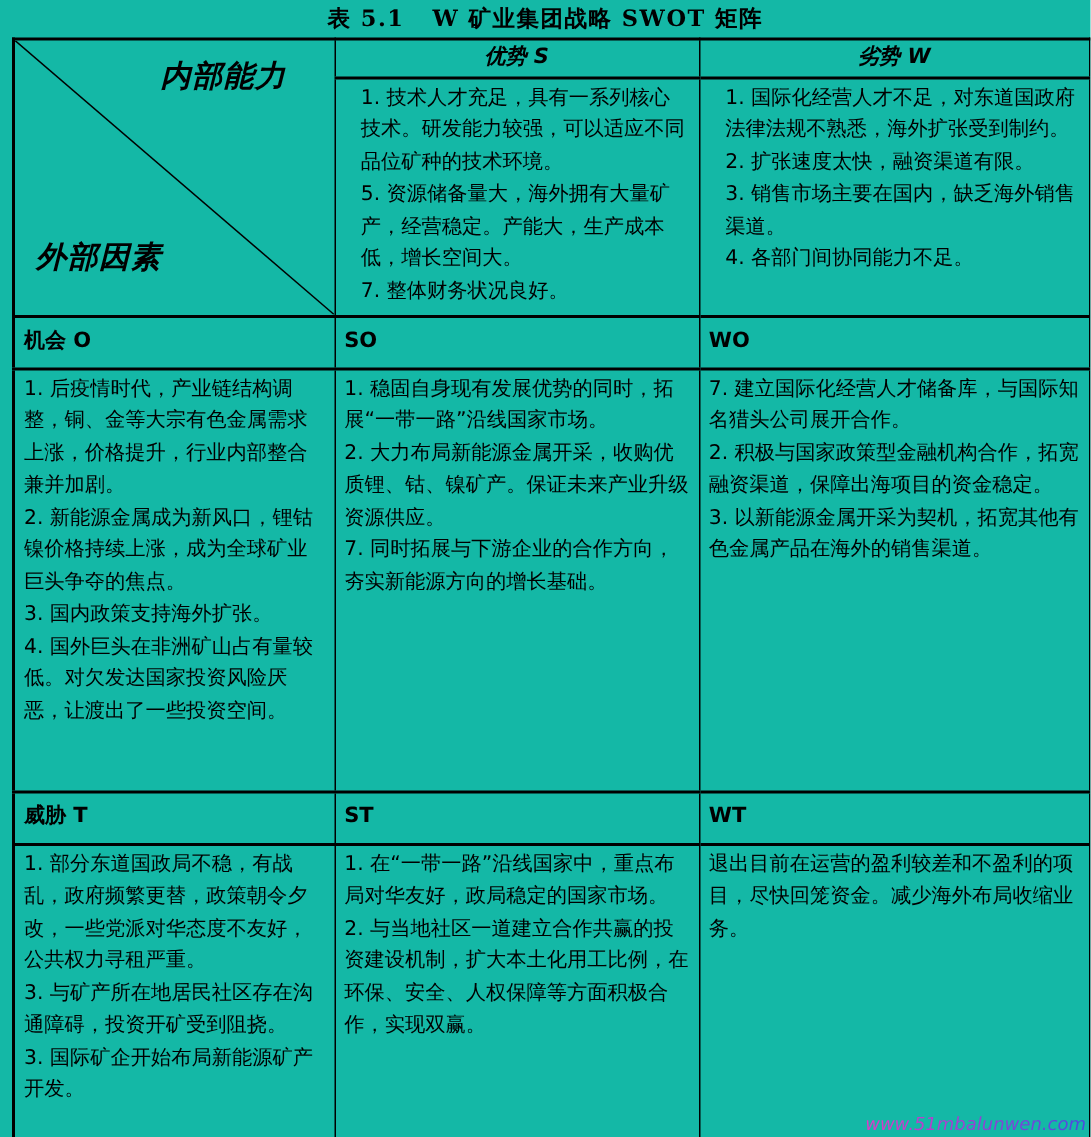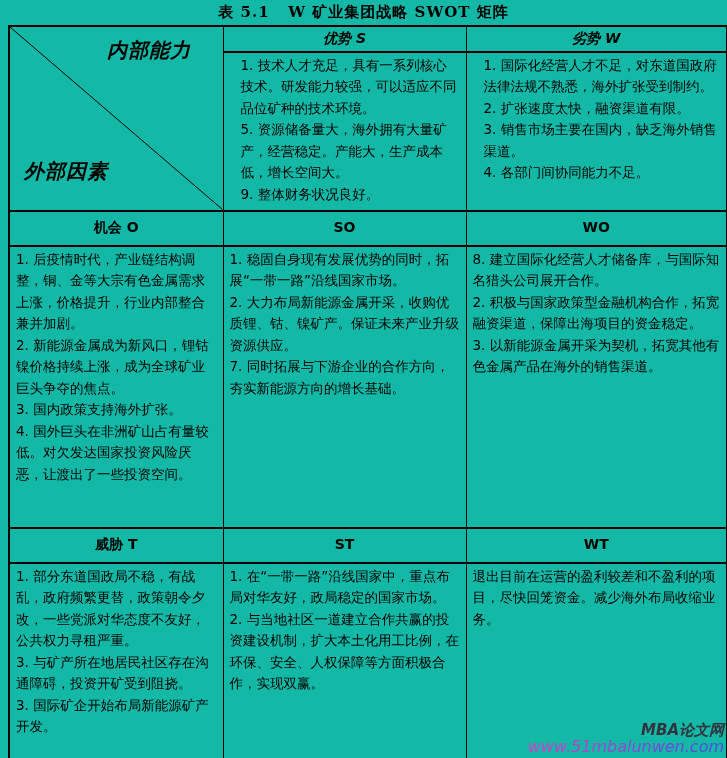--- a/index.html
+++ b/index.html
@@ -52,21 +52,21 @@
     vertical-align: middle;
     font-weight: bold;
     font-size: 14px;
     border-bottom-width: 2px;
     padding: 1px 4px;
     font-style: italic;
   }
   tr.r-sw td { height: 153px; padding-left: 17px; }
   tr.r-band th {
     height: 29px;
-    text-align: center;
+    text-align: left;
     vertical-align: middle;
     font-weight: bold;
     font-size: 14px;
     border-top-width: 2px;
     border-bottom-width: 2px;
   }
   tr.r-o td { height: 276px; }
   tr.r-t td { height: 196px; }
   td.v-mid { vertical-align: middle; }
   td p { margin: 0; }
@@ -88,21 +88,21 @@
     font-style: italic;
     line-height: 1.1;
   }
   .wm-name {
     font-size: 15px;
     font-weight: bold;
     color: #33333d;
     display: block;
   }
   .wm-url {
-    font-size: 16px;
+    font-size: 12px;
     display: block;
     background: linear-gradient(90deg, var(--url-grad-start, #e03ac8), var(--url-grad-end, #4b49e0));
     -webkit-background-clip: text;
     background-clip: text;
     color: transparent;
   }
 </style>
 </head>
 <body>
 
@@ -127,21 +127,21 @@
         <span class="diag-label outer">外部因素</span>
       </td>
       <th>优势 S</th>
       <th>劣势 W</th>
     </tr>
 
     <tr class="r-sw">
       <td>
         <p>1.  技术人才充足，具有一系列核心技术。研发能力较强，可以适应不同品位矿种的技术环境。</p>
         <p>5. 资源储备量大，海外拥有大量矿产，经营稳定。产能大，生产成本低，增长空间大。</p>
-        <p>9. 整体财务状况良好。</p>
+        <p>7. 整体财务状况良好。</p>
       </td>
       <td>
         <p>1. 国际化经营人才不足，对东道国政府法律法规不熟悉，海外扩张受到制约。</p>
         <p>2. 扩张速度太快，融资渠道有限。</p>
         <p>3. 销售市场主要在国内，缺乏海外销售渠道。</p>
         <p>4. 各部门间协同能力不足。</p>
       </td>
     </tr>
 
     <tr class="r-band">
@@ -156,21 +156,21 @@
         <p>2. 新能源金属成为新风口，锂钴镍价格持续上涨，成为全球矿业巨头争夺的焦点。</p>
         <p>3. 国内政策支持海外扩张。</p>
         <p>4. 国外巨头在非洲矿山占有量较低。对欠发达国家投资风险厌恶，让渡出了一些投资空间。</p>
       </td>
       <td class="v-mid">
         <p>1. 稳固自身现有发展优势的同时，拓展“一带一路”沿线国家市场。</p>
         <p>2. 大力布局新能源金属开采，收购优质锂、钴、镍矿产。保证未来产业升级资源供应。</p>
         <p>7. 同时拓展与下游企业的合作方向，夯实新能源方向的增长基础。</p>
       </td>
       <td class="v-mid">
-        <p>8. 建立国际化经营人才储备库，与国际知名猎头公司展开合作。</p>
+        <p>7. 建立国际化经营人才储备库，与国际知名猎头公司展开合作。</p>
         <p>2. 积极与国家政策型金融机构合作，拓宽融资渠道，保障出海项目的资金稳定。</p>
         <p>3. 以新能源金属开采为契机，拓宽其他有色金属产品在海外的销售渠道。</p>
       </td>
     </tr>
 
     <tr class="r-band">
       <th>威胁 T</th>
       <th>ST</th>
       <th>WT</th>
     </tr>
@@ -186,17 +186,16 @@
         <p>2. 与当地社区一道建立合作共赢的投资建设机制，扩大本土化用工比例，在环保、安全、人权保障等方面积极合作，实现双赢。</p>
       </td>
       <td class="v-mid">
         <p>退出目前在运营的盈利较差和不盈利的项目，尽快回笼资金。减少海外布局收缩业务。</p>
       </td>
     </tr>
   </tbody>
     </table>
 
   <div class="watermark">
-    <span class="wm-name">MBA论文网</span>
     <span class="wm-url">www.51mbalunwen.com</span>
   </div>
 
 </div>
 
 </body></html>

